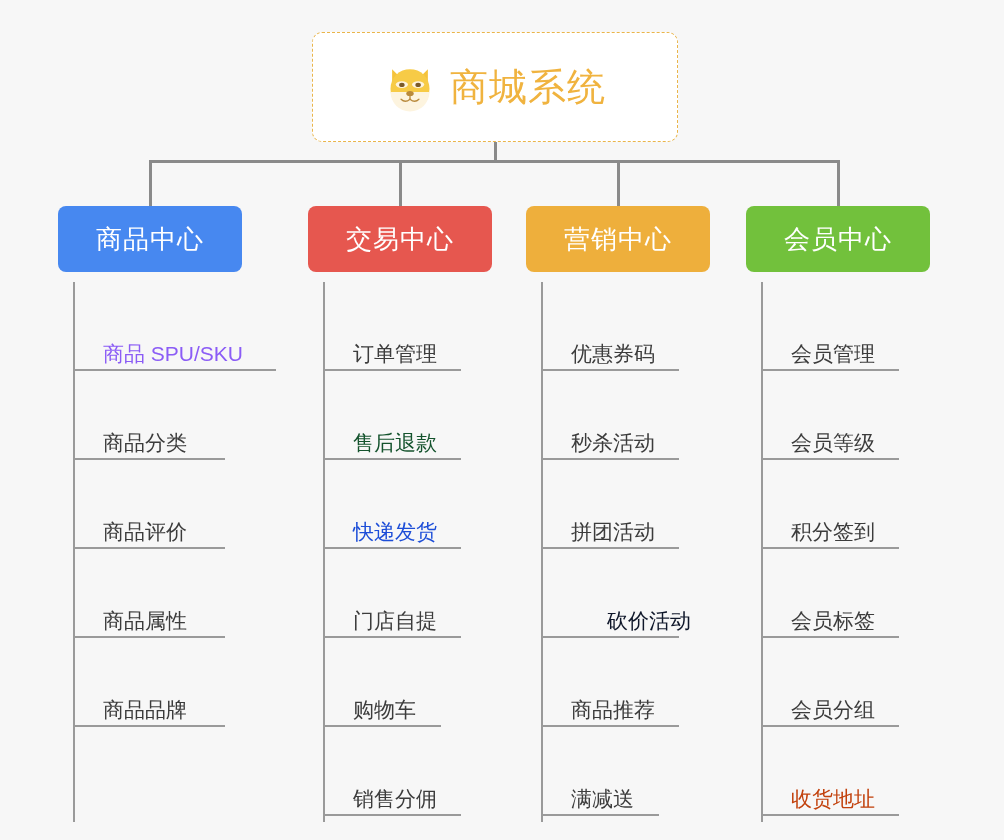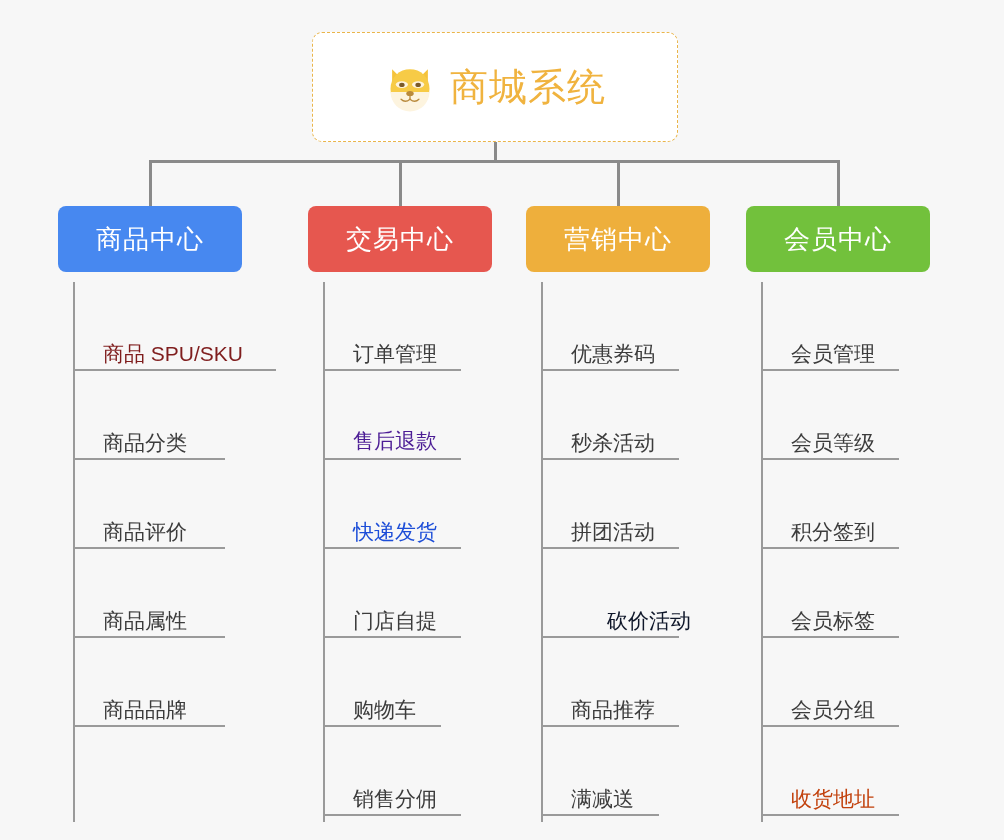--- a/index.html
+++ b/index.html
@@ -150,21 +150,21 @@
       <div class="conn conn-stem" style="background: rgb(138, 138, 138);"></div>
       <div class="conn conn-bus" style="left: 149px; width: 691px; background: rgb(138, 138, 138);"></div>
       <div class="conn conn-drop" style="left: 149px; background: rgb(138, 138, 138);"></div>
       <div class="cat-box" style="left: 58px; width: 184px; background: rgb(71, 136, 240);">
         <span>商品中心</span>
       </div>
       <div class="leaf-col" style="left: 73px;">
         <div class="leaf-rail" style="height: 540px; background: rgb(154, 154, 154);"></div>
         <div class="leaf-item">
           <div class="leaf-underline" style="width: 203px; background: rgb(154, 154, 154);"></div>
-          <span class="leaf-label" style="color: #7f1d1d;">商品 SPU/SKU</span>
+          <span class="leaf-label" style="color: #8b5cf6;">商品 SPU/SKU</span>
         </div>
         <div class="leaf-item">
           <div class="leaf-underline" style="width: 152px; background: rgb(154, 154, 154);"></div>
           <span class="leaf-label" style="color: rgb(60, 60, 60);">商品分类</span>
         </div>
         <div class="leaf-item">
           <div class="leaf-underline" style="width: 152px; background: rgb(154, 154, 154);"></div>
           <span class="leaf-label" style="color: rgb(60, 60, 60); margin-top: 12px;">商品评价</span>
         </div>
         <div class="leaf-item">
@@ -181,21 +181,21 @@
         <span>交易中心</span>
       </div>
       <div class="leaf-col" style="left: 323px;">
         <div class="leaf-rail" style="height: 540px; background: rgb(154, 154, 154);"></div>
         <div class="leaf-item">
           <div class="leaf-underline" style="width: 138px; background: rgb(154, 154, 154);"></div>
           <span class="leaf-label" style="color: rgb(60, 60, 60);">订单管理</span>
         </div>
         <div class="leaf-item">
           <div class="leaf-underline" style="width: 138px; background: rgb(154, 154, 154);"></div>
-          <span class="leaf-label" style="color: #4c1d95; font-family: Liberation Mono, monospace;">售后退款</span>
+          <span class="leaf-label" style="color: #14532d;">售后退款</span>
         </div>
         <div class="leaf-item">
           <div class="leaf-underline" style="width: 138px; background: rgb(154, 154, 154);"></div>
           <span class="leaf-label" style="color: #1d4ed8;">快递发货</span>
         </div>
         <div class="leaf-item">
           <div class="leaf-underline" style="width: 138px; background: rgb(154, 154, 154);"></div>
           <span class="leaf-label" style="color: rgb(60, 60, 60);">门店自提</span>
         </div>
         <div class="leaf-item">

